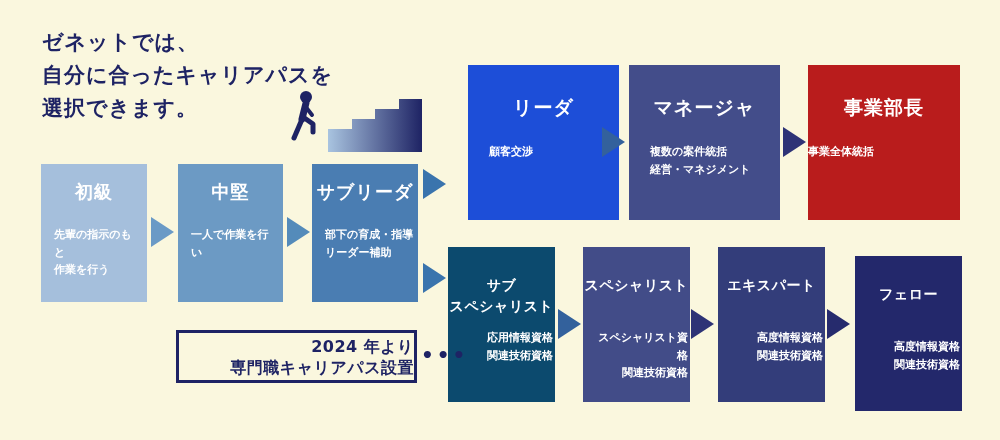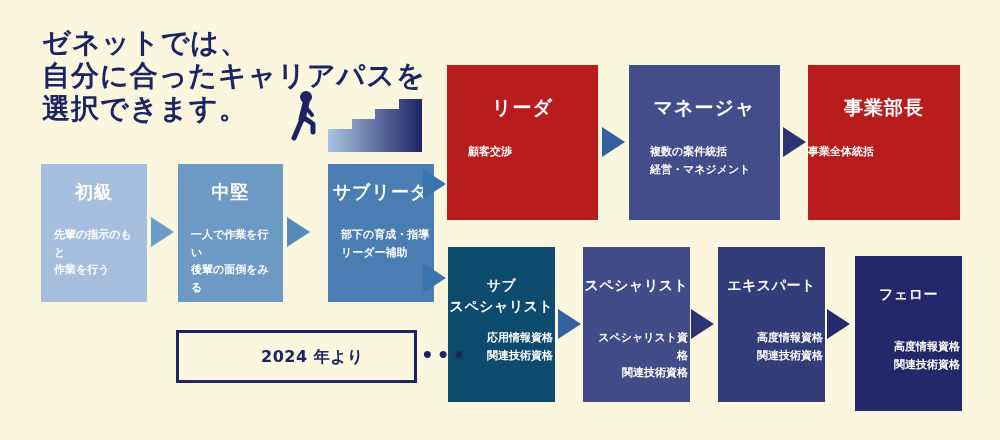--- a/index.html
+++ b/index.html
@@ -4,21 +4,21 @@
 <style>
   * { margin:0; padding:0; box-sizing:border-box; }
   html,body { width:1000px; height:440px; overflow:hidden; }
   body {
     position:relative;
     background:#FAF7DE;
     font-family:"DejaVu Sans","Liberation Sans",sans-serif;
   }
   .header {
     position:absolute; left:42px; top:26px;
-    color:#1E2364; font-size:28px; font-weight:bold;
+    color:#1E2364; font-size:21px; font-weight:bold;
     line-height:33px; letter-spacing:1px;
   }
   .stairs { position:absolute; left:282px; top:88px; width:140px; height:64px; }
   .box {
     position:absolute; color:#ffffff;
   }
   .box .title {
     text-align:center; font-weight:bold; letter-spacing:1px;
   }
   .box .desc {
@@ -34,21 +34,21 @@
   .rowC .title { font-size:14px; line-height:21px; height:46px; letter-spacing:0.5px; }
   .rowC .desc { margin-top:8px; padding-left:13px; padding-right:2px;text-align:right; }
   .center-desc .desc { text-align:left; padding-left:0 !important; padding-right:0 !important;font-family:Liberation Serif, serif; }
   .arrow {
     position:absolute; width:23px; height:30px;
     clip-path:polygon(0 0, 100% 50%, 0 100%);
   }
   .note-box {
     position:absolute; left:176px; top:330px; width:241px; height:53px;
     border:3px solid #1E2364; color:#1E2364;
-    display:flex; flex-direction:column; justify-content:center; align-items:center;
+    display:flex; flex-direction:column; justify-content:center; align-items:flex-end;
     font-weight:bold; font-size:16px; line-height:21px; letter-spacing:0.5px;
     text-align:center;
     padding-left:32px;
   }
   .dots {
     position:absolute; left:421px; top:343px;
     color:#1E2364; font-size:20px; font-weight:bold; letter-spacing:3px;
   }
 </style>
 </head>
@@ -81,32 +81,31 @@
   <div class="title"><span>初級</span></div>
   <div class="desc">
     <div>先輩の指示のもと</div>
       <div>作業を行う</div>
   </div>
 </div>
 <div class="box rowA" style="left: 178px; top: 164px; width: 105px; background-color: rgb(108, 154, 196);">
   <div class="title"><span>中堅</span></div>
   <div class="desc">
     <div>一人で作業を行い</div>
-      <div>後輩の面倒をみる</div>
   </div>
 </div>
-<div class="box rowA" style="left: 328px; top: 164px; background-color: rgb(74, 125, 178);">
+<div class="box rowA" style="left: 312px; top: 164px; background-color: rgb(74, 125, 178);">
   <div class="title"><span>サブリーダ</span></div>
   <div class="desc">
     <div>部下の育成・指導</div>
       <div>リーダー補助</div>
   </div>
 </div>
 
-<div class="box rowB" style="left: 447px; top: 65px; background-color: #b91c1c;">
+<div class="box rowB" style="left: 468px; top: 65px; background-color: #1d4ed8;">
   <div class="title"><span>リーダ</span></div>
   <div class="desc">
       <div>顧客交渉</div>
   </div>
 </div>
 <div class="box rowB" style="left: 629px; top: 65px; background-color: rgb(67, 77, 138);">
   <div class="title"><span>マネージャ</span></div>
   <div class="desc">
     <div>複数の案件統括</div>
       <div>経営・マネジメント</div>
@@ -165,14 +164,15 @@
 <div class="arrow" style="left: 423px; top: 169px; background-color: rgb(58, 116, 173);"></div>
 <div class="arrow" style="left: 423px; top: 263px; background-color: rgb(58, 116, 173);"></div>
 <div class="arrow" style="left: 602px; top: 127px; background-color: rgb(51, 97, 156);"></div>
 <div class="arrow" style="left: 783px; top: 127px; background-color: rgb(46, 51, 118);"></div>
 <div class="arrow" style="left: 558px; top: 309px; background-color: rgb(51, 97, 156);"></div>
 <div class="arrow" style="left: 691px; top: 309px; background-color: rgb(46, 51, 118);"></div>
 <div class="arrow" style="left: 827px; top: 309px; background-color: rgb(38, 43, 109);"></div>
 
 <div class="note-box">
   <div>2024 年より</div>
+  <div>専門職キャリアパス設置</div>
 </div>
 <div class="dots">•••</div>
 
 </body></html>

